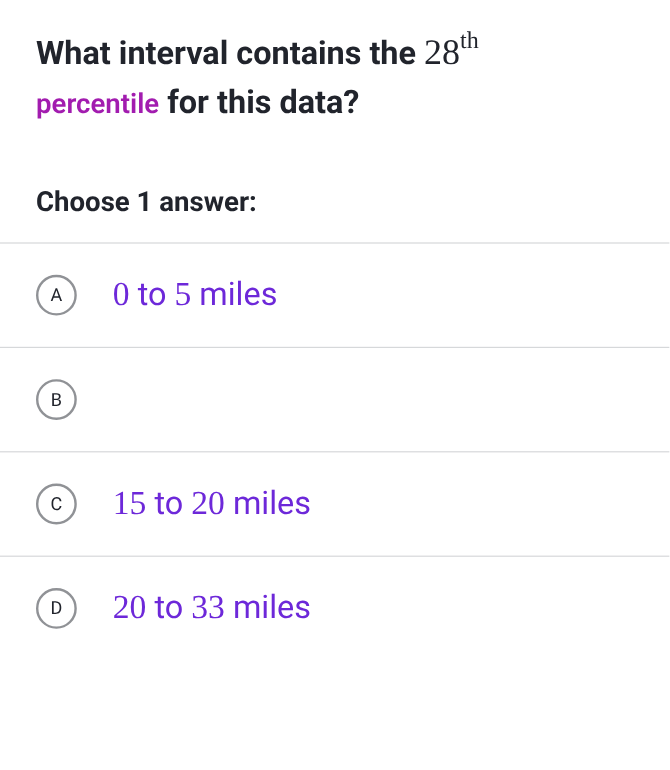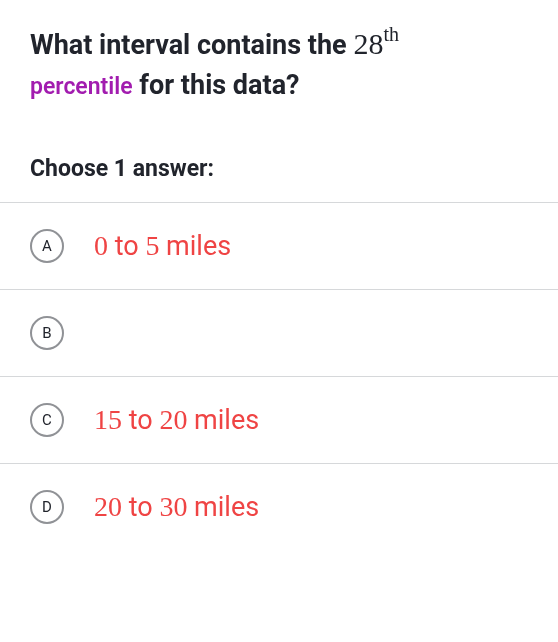--- a/index.html
+++ b/index.html
@@ -69,21 +69,21 @@
       margin-right: 30px;
     }
     .radio-letter {
       font-size: 15px;
       font-weight: 400;
       color: #21242c;
       font-family: -apple-system, BlinkMacSystemFont, "Segoe UI", Roboto, sans-serif;
     }
     .option-text {
       font-size: 27px;
-      color: #ef4444;
+      color: #6d28d9;
       font-family: -apple-system, BlinkMacSystemFont, "Segoe UI", Roboto, sans-serif;
       font-weight: 400;
     }
     .option-text .num {
       font-family: "Times New Roman", Times, serif;
       font-size: 28px;
     }
   </style>
 </head>
 <body>
@@ -122,17 +122,17 @@
     <div class="option-text">
       <span class="num">15</span><span> to </span><span class="num">20</span><span> miles</span>
     </div>
   </div>
 
   <div class="option-row" style="border-bottom:none;">
     <div class="radio-circle">
       <span class="radio-letter">D</span>
     </div>
     <div class="option-text">
-      <span class="num">20</span><span> to </span><span class="num">30</span><span> miles</span>
+      <span class="num">20</span><span> to </span><span class="num">33</span><span> miles</span>
     </div>
   </div>
 
 </div>
 
 </body></html>

